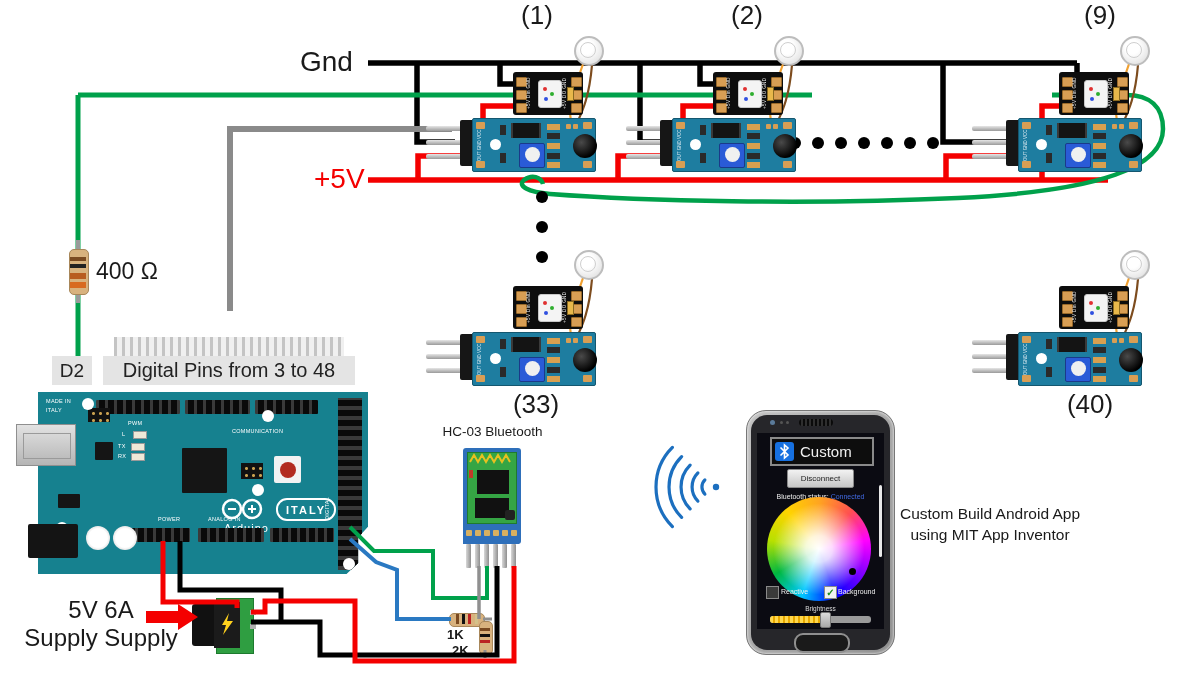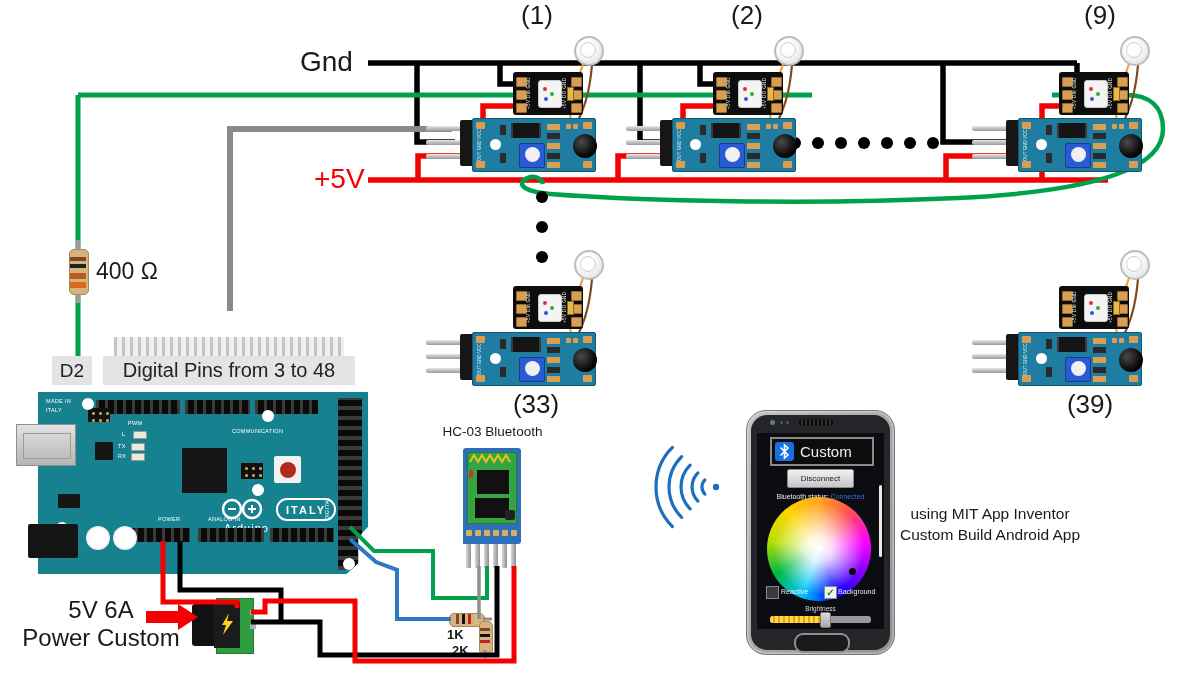--- a/index.html
+++ b/index.html
@@ -392,21 +392,21 @@
       <div class="ir-detector" style="left:151px;top:114px"></div>
     </div>
   </div>
 
   <div class="abs lbl" style="left:300px;top:46px;font-size:28px">Gnd</div>
   <div class="abs lbl" style="left:314px;top:163px;font-size:28px;color:#f40000">+5V</div>
   <div class="abs lbl center" style="left:507px;top:0;width:60px;height:30px;font-size:26px">(1)</div>
   <div class="abs lbl center" style="left:717px;top:0;width:60px;height:30px;font-size:26px">(2)</div>
   <div class="abs lbl center" style="left:1070px;top:0;width:60px;height:30px;font-size:26px">(9)</div>
   <div class="abs lbl center" style="left:506px;top:388px;width:60px;height:32px;font-size:26px">(33)</div>
-  <div class="abs lbl center" style="left:1060px;top:388px;width:60px;height:32px;font-size:26px">(39)</div>
+  <div class="abs lbl center" style="left:1060px;top:388px;width:60px;height:32px;font-size:26px">(40)</div>
   <div class="abs lbl" style="left:96px;top:258px;font-size:23px">400 Ω</div>
 
   <div class="resv comp abs" style="left:69px;top:249px;width:18px;height:44px">
     <div class="band" style="left:0;top:7px;width:16px;height:4px;background:#7a4a21"></div>
     <div class="band" style="left:0;top:14px;width:16px;height:4px;background:#222"></div>
     <div class="band" style="left:0;top:23px;width:16px;height:6px;background:#b85c20"></div>
     <div class="band" style="left:0;top:32px;width:16px;height:6px;background:#d86a20"></div>
   </div>
 
   <div class="gbox abs" style="left:52px;top:356px;width:40px;height:29px;font-size:19px">D2</div>
@@ -470,21 +470,21 @@
     <div class="abs" style="left:0;top:6px;width:30px;height:42px;background:#111;border-radius:3px"></div>
     <div class="abs" style="left:22px;top:4px;width:26px;height:46px;background:#1b1b1b"></div>
     <svg class="abs" style="left:28px;top:15px" width="14" height="22">
       <polygon points="9,0 2,12 6,12 3,22 13,8 7,8" fill="#ffd21e"></polygon>
     </svg>
     <div class="abs" style="left:58px;top:12px;width:6px;height:5px;background:#b0b0b0"></div>
     <div class="abs" style="left:58px;top:26px;width:6px;height:5px;background:#b0b0b0"></div>
   </div>
   <div class="abs lbl center" style="left:15px;top:596px;width:172px;height:56px;font-size:24px;flex-direction:column;line-height:1.15">
     <span>5V 6A</span>
-    <span>Power Custom</span>
+    <span>Supply Supply</span>
   </div>
 
   <div class="abs lbl center" style="left:430px;top:422px;width:125px;height:18px;font-size:13.5px">HC-03 Bluetooth</div>
   <div id="hc05" class="abs comp">
     <div class="abs" style="left:4px;top:4px;width:48px;height:70px;background:#35a544;border:1px solid #1f7a2d"></div>
     <svg class="abs" style="left:5px;top:4px" width="46" height="13">
       <polyline points="2,10 6,3 10,10 14,3 18,10 22,3 26,10 30,3 34,10 38,3 42,10" stroke="#e8c020" stroke-width="2" fill="none"></polyline>
     </svg>
     <div class="abs" style="left:14px;top:22px;width:32px;height:24px;background:#111"></div>
     <div class="abs" style="left:12px;top:50px;width:34px;height:20px;background:#111"></div>
@@ -549,22 +549,22 @@
       <div class="abs center" style="left:0;top:171px;width:127px;height:9px;font-size:6.5px;color:#ddd">Brightness</div>
       <div class="abs" style="left:13px;top:183px;width:101px;height:7px;border-radius:3px;background:#9a9a9a">
         <div style="height: 7px; border-radius: 3px 0px 0px 3px; background: repeating-linear-gradient(90deg, rgb(255, 216, 77) 0px, rgb(255, 216, 77) 3px, rgb(232, 168, 0) 3px, rgb(232, 168, 0) 5px); width: 55%;"></div>
       </div>
       <div class="abs" style="left:63px;top:179px;width:9px;height:14px;background:linear-gradient(#dcdcdc,#a8a8a8);border:1px solid #777;border-radius:2px"></div>
     </div>
     <div class="abs" style="left:47px;top:222px;width:52px;height:16px;border:2px solid #8f8f8f;border-radius:9px;background:#1a1a1a"></div>
   </div>
 
   <div class="abs lbl center" style="left:895px;top:502px;width:190px;height:46px;font-size:15.5px;flex-direction:column;line-height:1.35">
+    <span>Custom Build Android App</span>
     <span>using MIT App Inventor</span>
-    <span>Custom Build Android App</span>
   </div>
 
   <svg id="wires-top" class="layer" width="1200" height="675">
     <g fill="none">
       <path d="M 350 527 L 374 551 H 433 V 598 H 487 V 566" stroke="#00a14b" stroke-width="4"></path>
       <path d="M 350 539 L 376 562 L 397 570 V 619 H 451" stroke="#2a79c2" stroke-width="4"></path>
       <path d="M 483 619 H 492" stroke="#8f8f8f" stroke-width="3"></path>
       <path d="M 479 619 V 566" stroke="#8f8f8f" stroke-width="3.5"></path>
       <path d="M 485 650 V 658" stroke="#8f8f8f" stroke-width="3"></path>
     </g>

